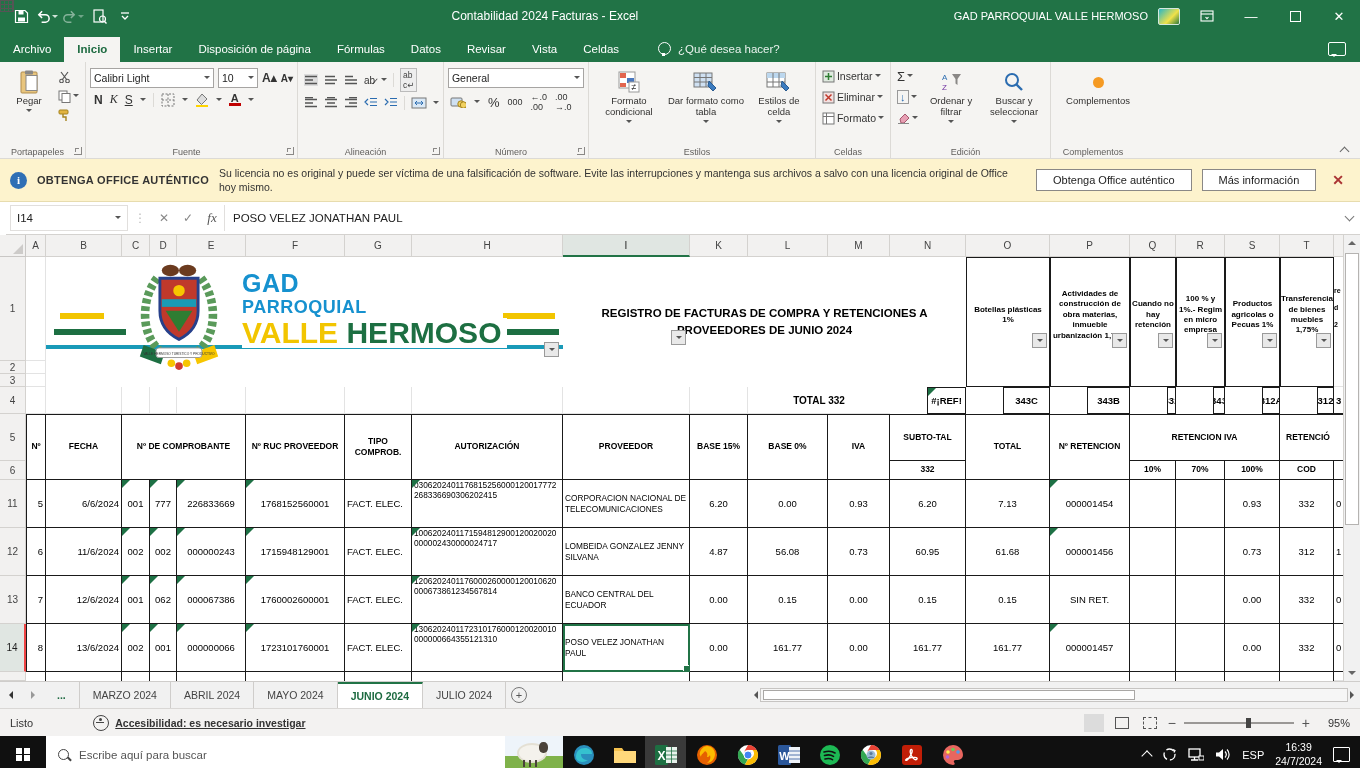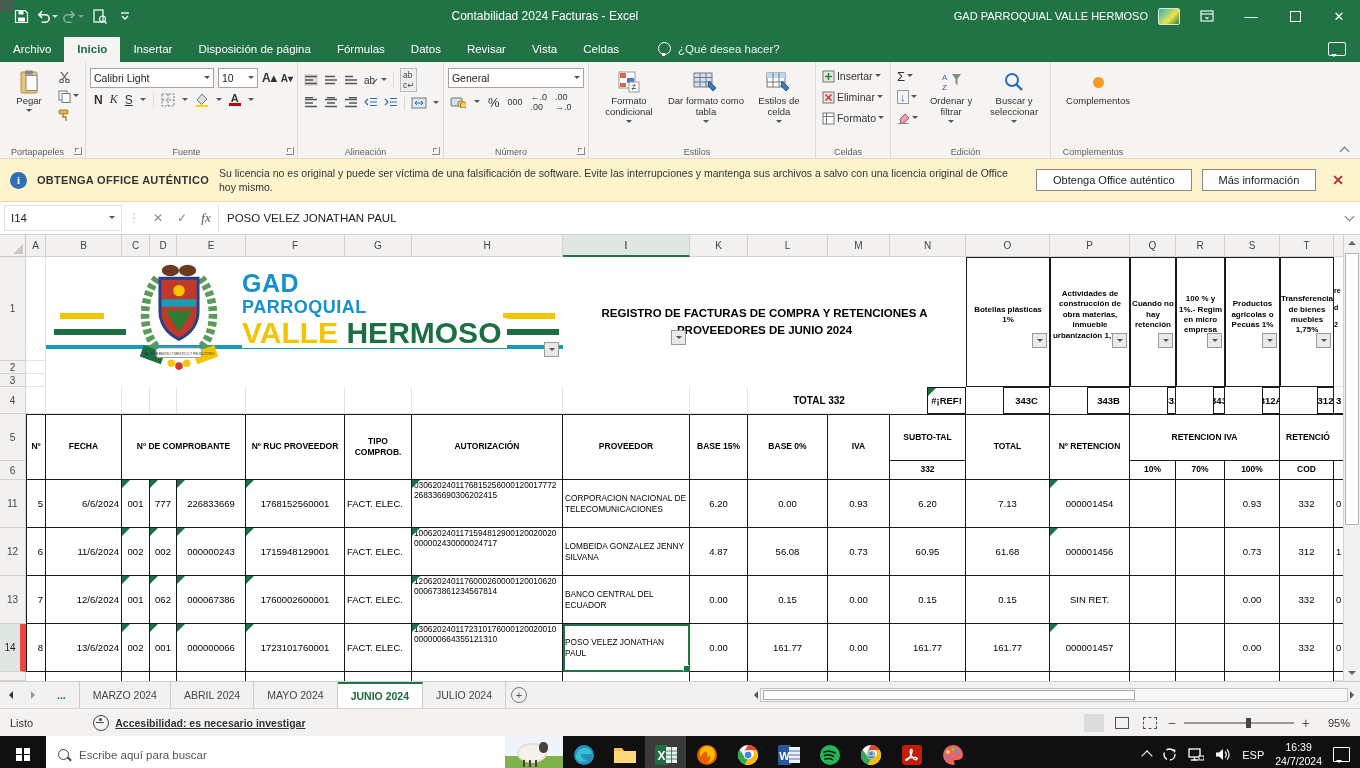--- a/index.html
+++ b/index.html
@@ -46,38 +46,38 @@
   .ribbon-collapse{position:absolute;right:10px;bottom:4px;width:10px;height:8px;}
   .ribbon-collapse:before{content:"";position:absolute;left:1px;top:2px;width:6px;height:6px;border-left:1.5px solid #666;border-top:1.5px solid #666;transform:rotate(45deg);}
   
   .warnbar{height:42px;background:#fdf3cd;display:flex;align-items:center;gap:10px;padding:0 10px;flex:0 0 auto;border-bottom:1px solid #e7dcae;}
   .winfo{width:17px;height:17px;border-radius:50%;background:#2f6fb5;color:#fff;font-size:11px;font-weight:bold;display:flex;align-items:center;justify-content:center;flex:0 0 auto;font-family:"Liberation Serif",serif;}
   .wtitle{font-size:11px;font-weight:bold;color:#333;letter-spacing:.3px;white-space:nowrap;}
   .wtext{font-size:10.5px;color:#333;line-height:1.35;max-width:850px;}
   .wbtn{background:#fff;border:1px solid #8a8886;font-size:11px;color:#222;padding:4px 16px;white-space:nowrap;}
   .wclose{font-size:14px;color:#a33;padding:0 6px;font-weight:bold;}
   
-  .fbar{height:32px;background:#fff;display:flex;align-items:stretch;border-bottom:1px solid #d4d2cf;flex:0 0 auto;}
+  .fbar{height:32px;background:#fff;display:flex;align-items:stretch;border-bottom:1px solid #d4d2cf;flex:0 0 auto;margin-left:6px;}
   .namebox{width:104px;display:flex;align-items:center;justify-content:space-between;padding:0 6px;font-size:11.5px;color:#222;border:1px solid #e1dfdd;margin:3px 0 3px 4px;}
   .fico{width:24px;display:flex;align-items:center;justify-content:center;font-size:12px;color:#888;}
   .fx{font-style:italic;font-family:"Liberation Serif",serif;color:#555;font-size:13px;}
   .fcontent{flex:1;display:flex;align-items:center;font-size:11.5px;color:#222;padding-left:8px;border-left:1px solid #e1dfdd;margin:3px 0;}
   .fchev{width:22px;display:flex;align-items:center;justify-content:center;}
   .chev-d{width:6px;height:6px;border-right:1.5px solid #777;border-bottom:1.5px solid #777;transform:rotate(45deg);margin-top:-3px;}
   
   .sheet{position:relative;flex:0 0 auto;height:446px;background:#fff;overflow:hidden;}
   .grid{position:absolute;left:0;top:0;display:grid;
     grid-template-columns:26px 20px 76px 28px 27px 69px 99px 67px 151px 127px 58px 80px 62px 76px 84px 80px 46px 49px 55px 54px 10px;
     grid-template-rows:22px 104px 13px 13px 27px 47px 19px 48px 48px 48px 48px 9px;}
   .corner{grid-column:1;grid-row:1;background:#f2f1f0;border-right:1px solid #c9c7c5;border-bottom:1px solid #c9c7c5;position:relative;}
   .corner:after{content:"";position:absolute;right:2px;bottom:2px;border-left:10px solid transparent;border-bottom:10px solid #cdcbc9;}
   .colhead,.rowhead{background:#f2f1f0;border-right:1px solid #d4d2cf;border-bottom:1px solid #d4d2cf;
     display:flex;align-items:center;justify-content:center;font-size:10px;color:#444;}
   .colhead.sel{background:#e0e6e2;border-bottom:2px solid #217346;color:#1e1e1e;}
-  .rowhead.sel{background:#e0e6e2;border-right:6px solid #ef4444;color:#1e1e1e;}
+  .rowhead.sel{background:#e0e6e2;border-right:2px solid #ef4444;color:#1e1e1e;}
   .lg{background:#fff;border-right:1px solid #e3e3e3;border-bottom:1px solid #e3e3e3;}
   .tb{background:#fff;border-right:1px solid #1a1a1a;border-bottom:1px solid #1a1a1a;position:relative;
     display:flex;align-items:center;justify-content:center;font-size:9.5px;color:#000;padding:0 2px;box-sizing:border-box;overflow:hidden;}
   .tb.left{justify-content:flex-start;text-align:left;}
   .tb.right{justify-content:flex-end;text-align:right;}
   .bl{border-left:1px solid #1a1a1a;}
   .bt{border-top:1px solid #1a1a1a;}
   .hdr{font-weight:bold;font-size:8.5px;text-align:center;line-height:1.3;}
   .aut{font-size:8.3px;line-height:1.2;word-break:break-all;align-items:flex-start;justify-content:flex-start;text-align:left;padding-top:1px;}
   .prov{font-size:8.3px;line-height:1.25;justify-content:flex-start;text-align:left;}

